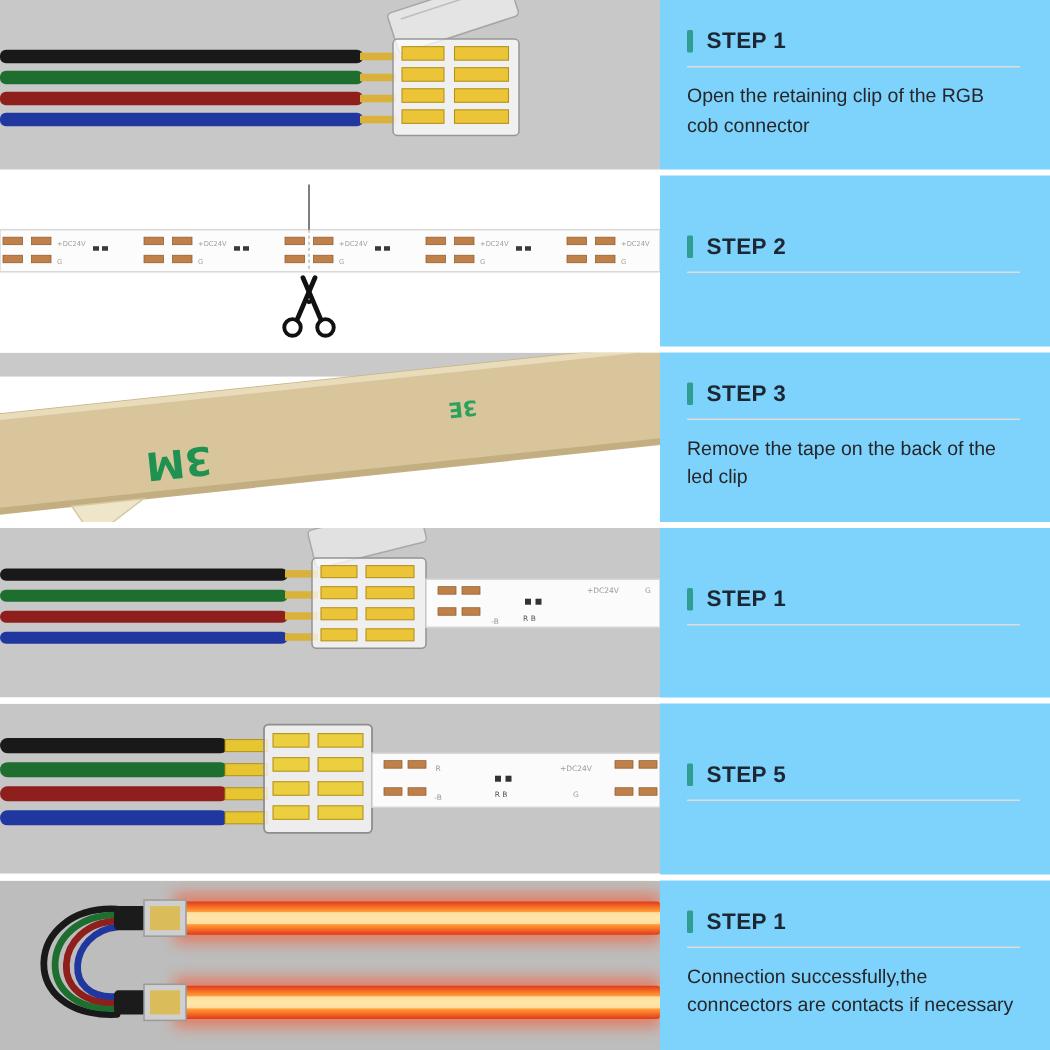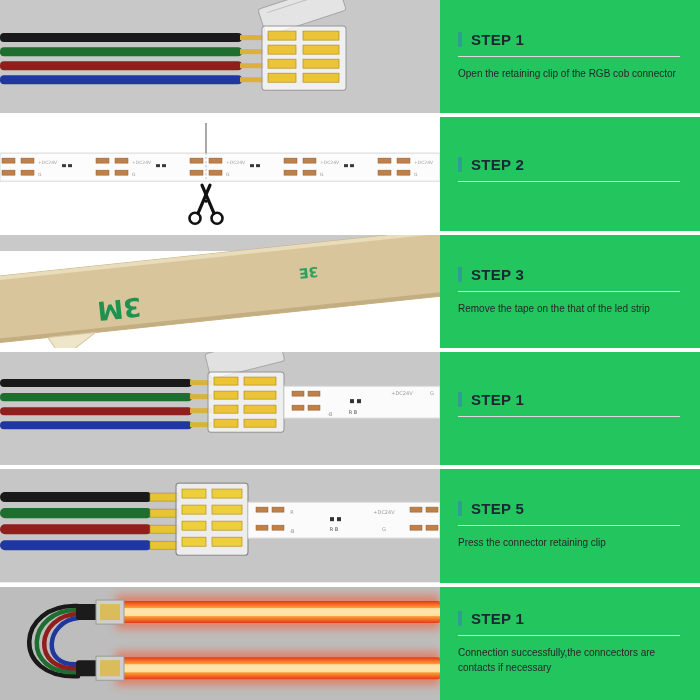--- a/index.html
+++ b/index.html
@@ -6,30 +6,30 @@
   html, body { width: 700px; height: 700px; background: #fff; }
   .page { width: 700px; height: 700px; display: flex; font-family: "Liberation Sans", sans-serif; }
 
   
   .photos { width: 440px; height: 700px; display: flex; flex-direction: column; background: #fff; }
   .panel { flex: 1 1 0; position: relative; overflow: hidden; border-bottom: 4px solid #fff; }
   .panel:last-child { border-bottom: none; }
   .panel svg { display: block; width: 100%; height: 100%; }
 
   
-  .steps { flex: 1; display: flex; flex-direction: column; background: #22c55e; }
+  .steps { flex: 1; display: flex; flex-direction: column; background: #7dd3fc; }
   .step { flex: 1 1 0; display: flex; flex-direction: column; justify-content: center;
           padding: 0 20px 0 18px; border-bottom: 4px solid #fff; }
   .step:last-child { border-bottom: none; }
   .title-row { display: flex; align-items: center; gap: 9px; }
   .accent { width: 4px; height: 15px; background: var(--accent, #2f9e92); border-radius: 1px; flex: 0 0 auto; }
   .step h2 { font-size: 15px; font-weight: bold; line-height: 1; color: #1c2733; letter-spacing: .3px;
              font-family: "Liberation Sans", sans-serif; }
   .rule { height: 1px; background: #dcdcdc; margin: 9px 0; }
-  .desc { font-size: 10px; line-height: 1.5; color: #26262a; }
+  .desc { font-size: 13px; line-height: 1.5; color: #26262a; }
 
   svg text { font-family: "DejaVu Sans", sans-serif; }
 </style>
 </head>
 <body>
 
 <div class="page">
 
   <div class="photos">
 
@@ -297,38 +297,37 @@
       </div>
       <div class="rule"></div>
     </section>
 
     <section class="step">
       <div class="title-row">
         <span class="accent"></span>
         <h2>STEP 3</h2>
       </div>
       <div class="rule"></div>
-      <p class="desc">Remove the tape on the that of the led strip</p>
+      <p class="desc">Remove the tape on the back of the led clip</p>
     </section>
 
     <section class="step">
       <div class="title-row">
         <span class="accent"></span>
         <h2>STEP 1</h2>
       </div>
       <div class="rule"></div>
     </section>
 
     <section class="step">
       <div class="title-row">
         <span class="accent"></span>
         <h2>STEP 5</h2>
       </div>
       <div class="rule"></div>
-      <p class="desc">Press the connector retaining clip</p>
     </section>
 
     <section class="step">
       <div class="title-row">
         <span class="accent"></span>
         <h2>STEP 1</h2>
       </div>
       <div class="rule"></div>
       <p class="desc">Connection successfully,the conncectors are contacts if necessary</p>
     </section>

